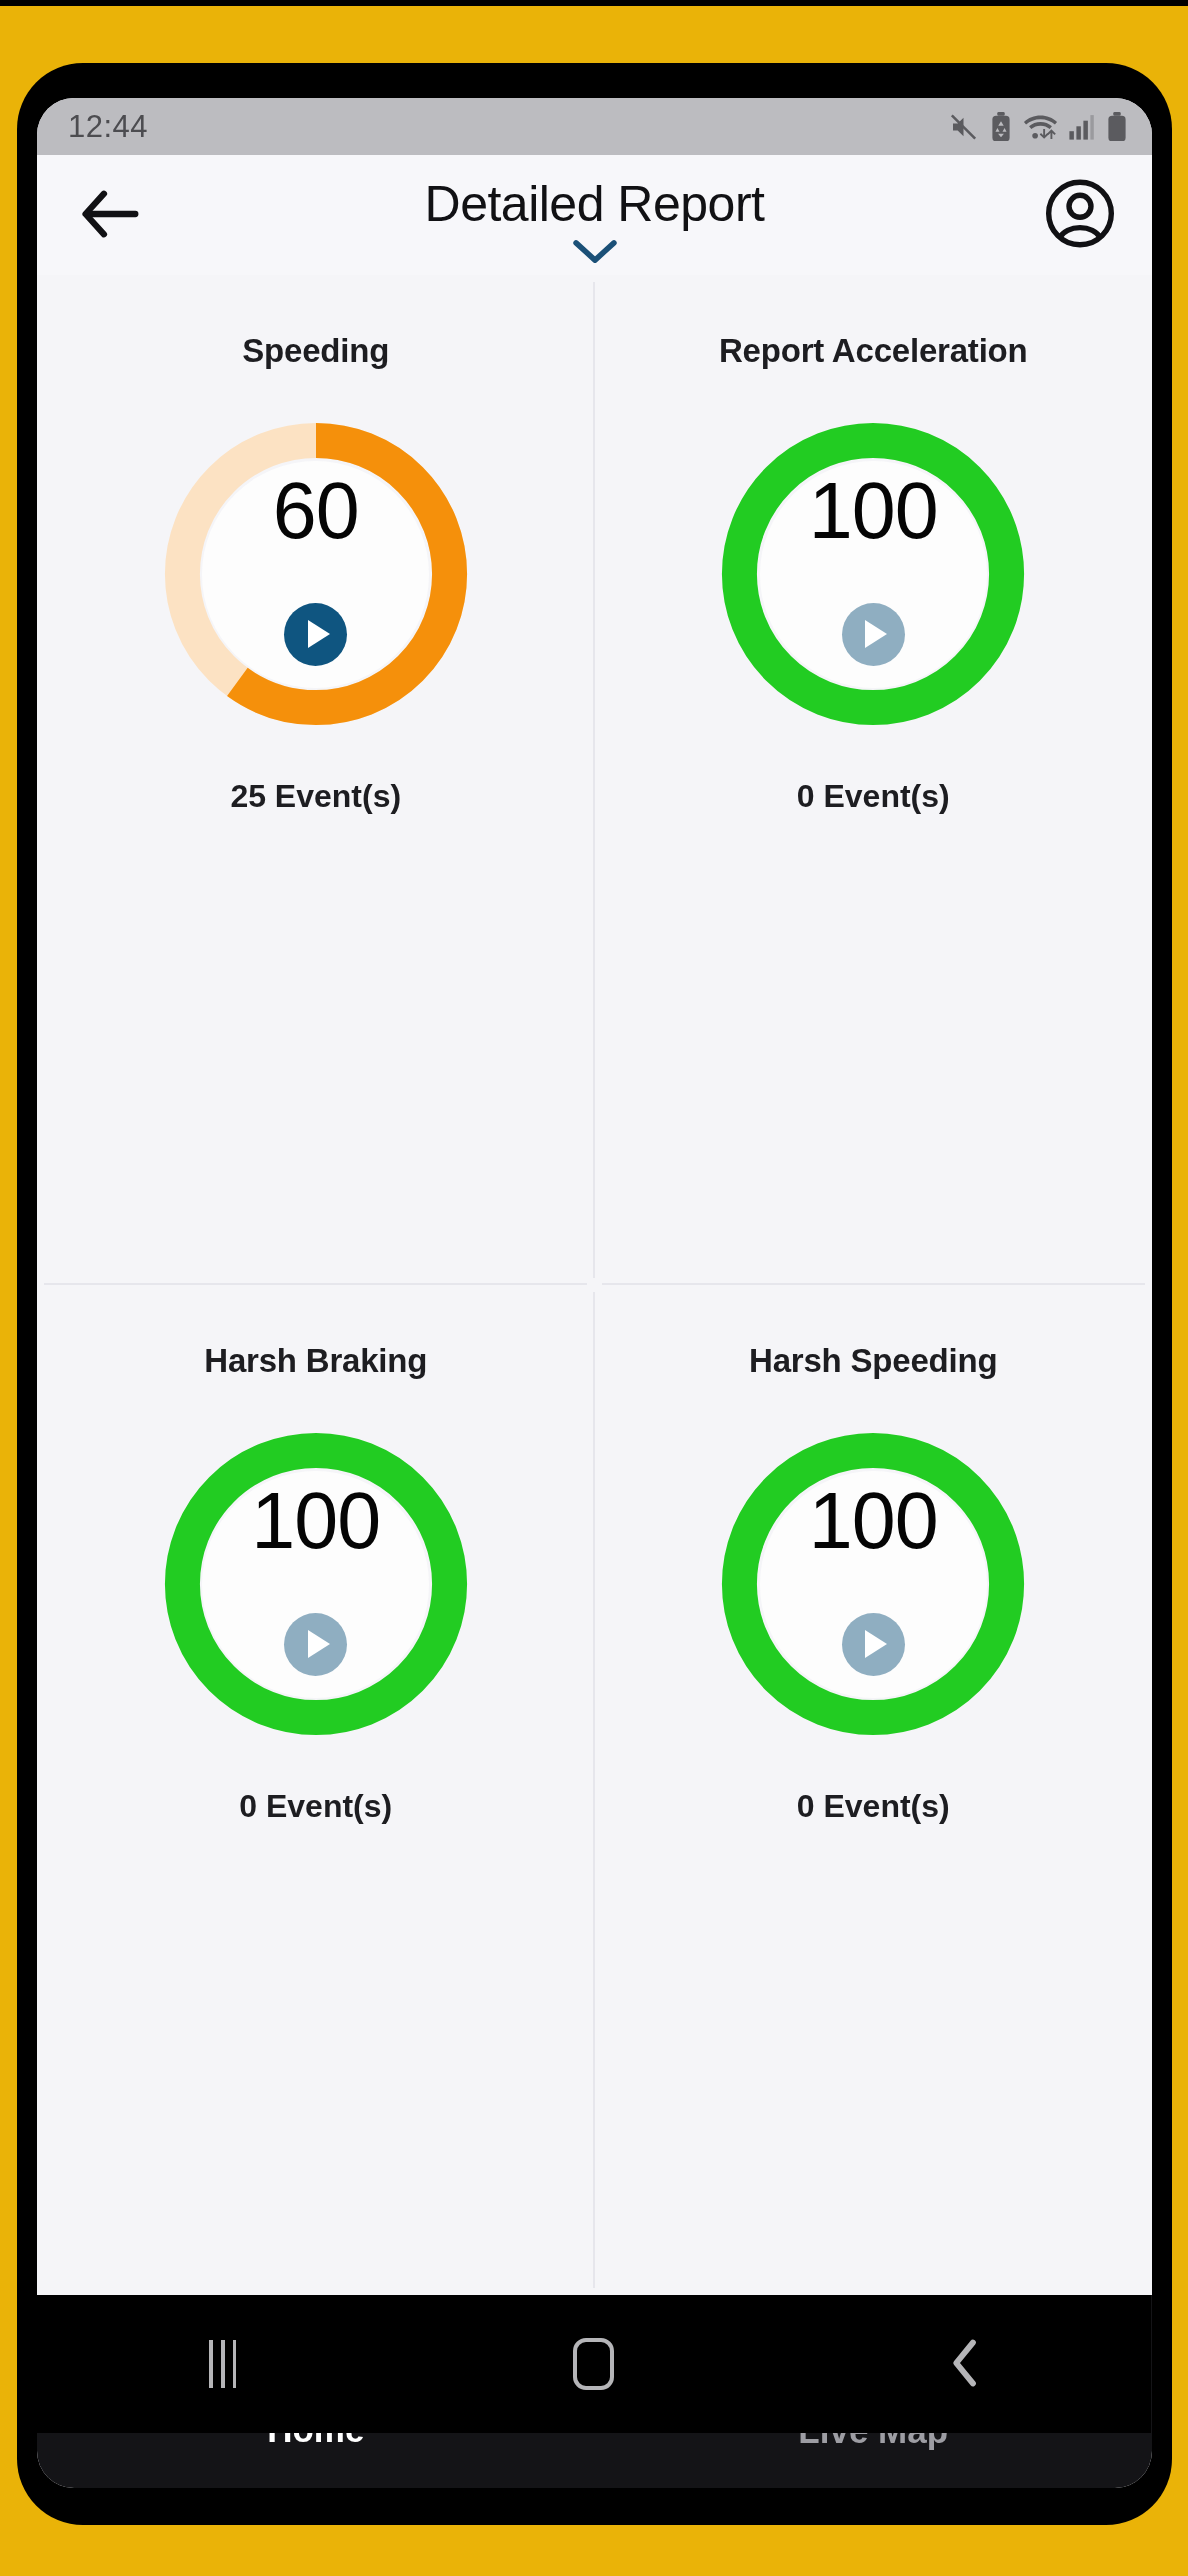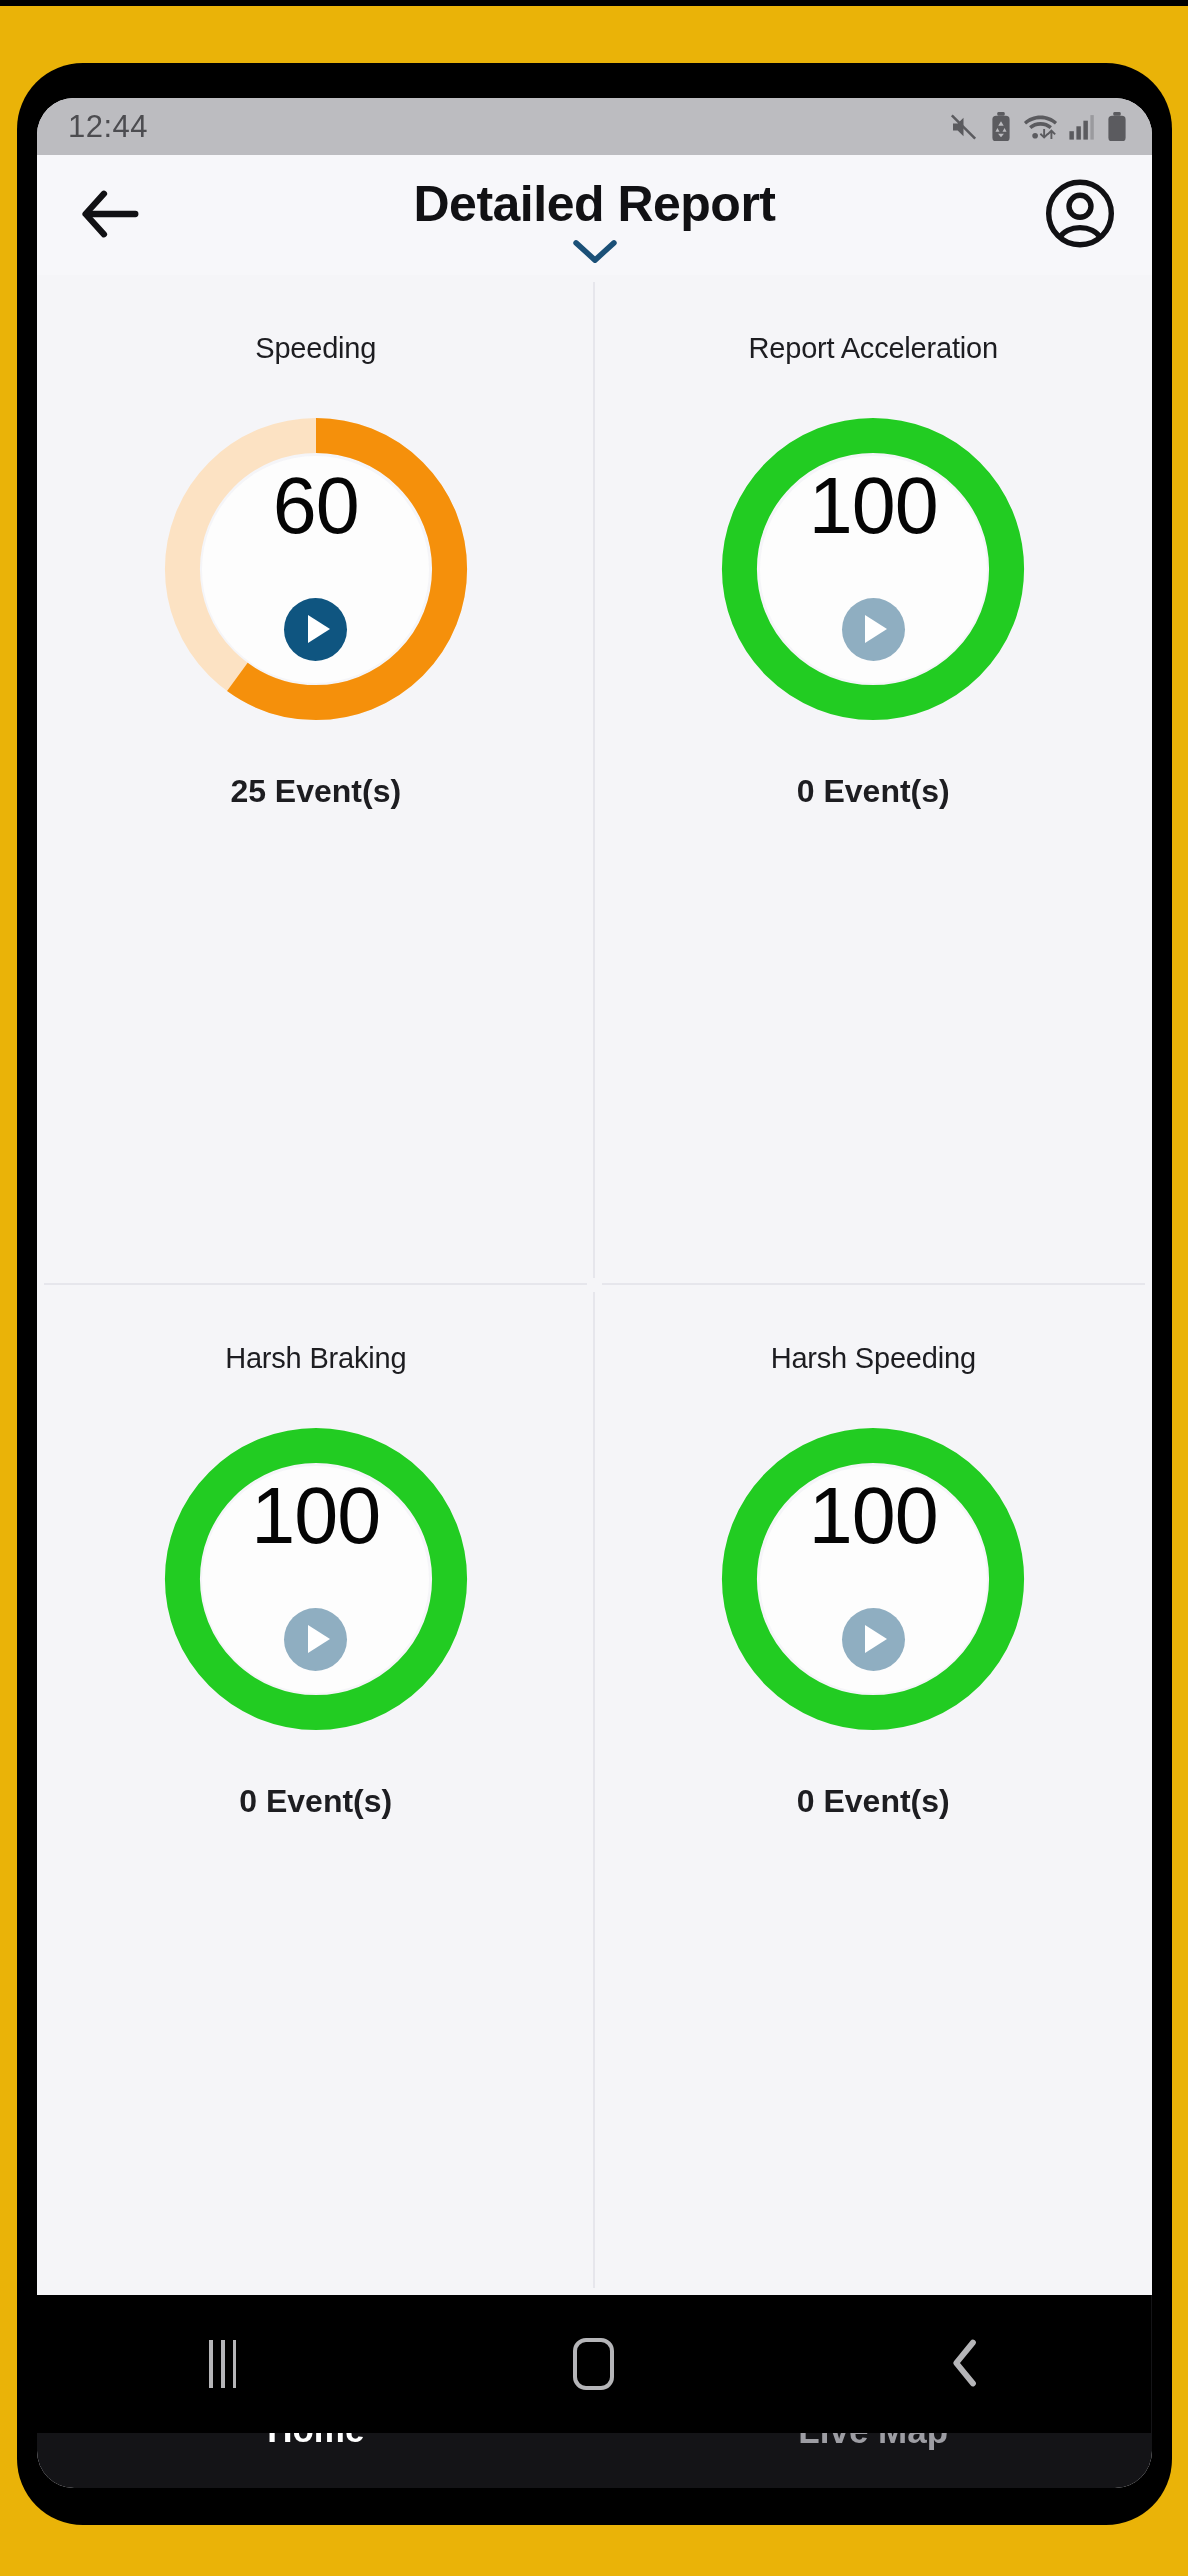--- a/index.html
+++ b/index.html
@@ -82,21 +82,21 @@
     align-items: center;
     justify-content: center;
     cursor: pointer;
   }
   .header-title {
     position: absolute;
     left: 0; right: 0;
     top: 20px;
     text-align: center;
     font-size: 50px;
-    font-weight: bold;
+    font-weight: normal;
     color: #111114;
     letter-spacing: -0.5px;
     pointer-events: none;
   }
   .header-chevron {
     position: absolute;
     left: 0; right: 0;
     bottom: 5.5px;
     display: flex;
     justify-content: center;
@@ -140,22 +140,22 @@
     background: #e6e6ec;
   }
   .metric-cell.border-bottom::before {
     content: "";
     position: absolute;
     left: 7.4px; right: 7.4px; bottom: 0;
     height: 1.8px;
     background: #e6e6ec;
   }
   .metric-title {
-    font-size: 29px;
-    font-weight: normal;
+    font-size: 33px;
+    font-weight: bold;
     color: #1d1d21;
     text-align: center;
     letter-spacing: -0.2px;
   }
 
   .gauge-wrap {
     position: relative;
     width: 304px;
     height: 304px;
     margin-top: 52px;

